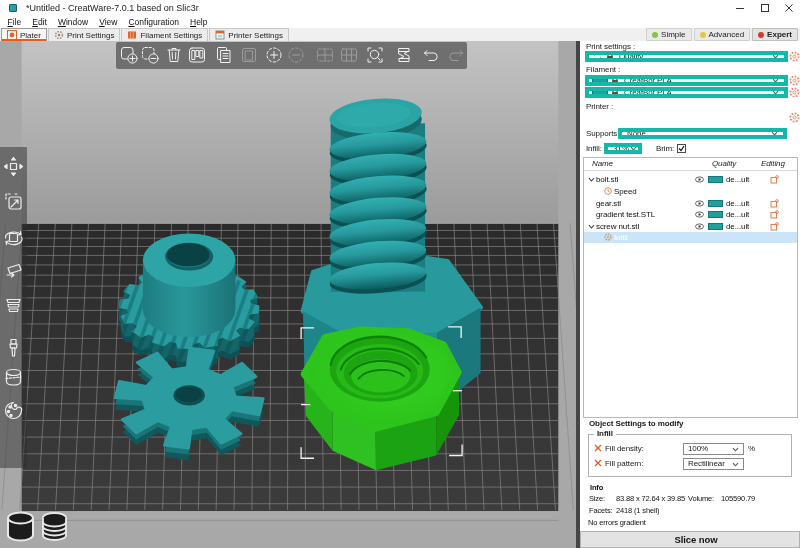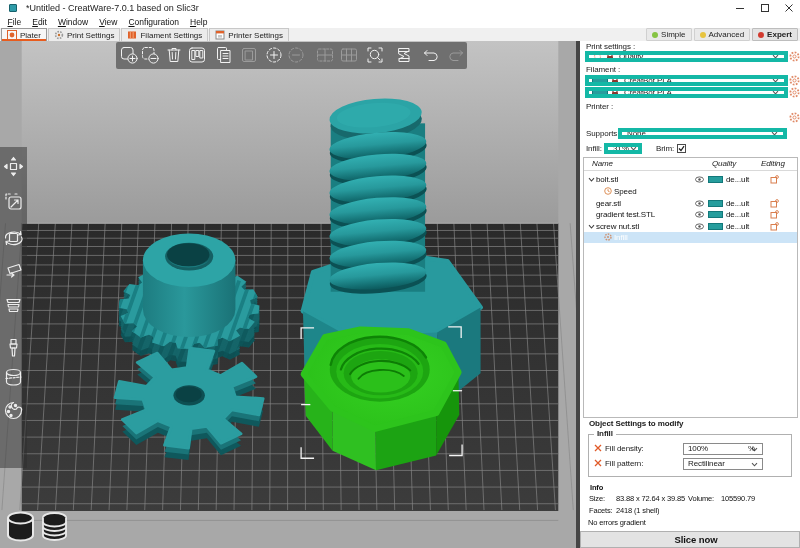--- a/index.html
+++ b/index.html
@@ -86,21 +86,21 @@
   .editico { position:absolute; left:186px; top:1px; }
 
   
   .osec-title { position:absolute; left:9px; font-weight:bold; font-size:8px; }
   #groupbox { position:absolute; left:8px; top:393px; width:204px; height:43px;
     border:1px solid #b0b0b0; }
   #grouplegend { position:absolute; left:14px; top:388px; background:#fff; padding:0 3px;
     font-weight:bold; font-size:8px; }
   .osrow { position:absolute; left:14px; height:12px; line-height:12px; font-size:8px; }
   .xico { display:inline-block; vertical-align:-1px; margin-right:3px; }
-  .oscombo { position:absolute; left:103px; width:80px; height:12px; background:#fff;
+  .oscombo { position:absolute; left:103px; width:61px; height:12px; background:#fff;
     border:1px solid #8a8a8a; font-size:8px; line-height:10px; display:flex; align-items:center; }
   .oscombo span { margin-left:4px; }
   .ossuffix { position:absolute; left:168px; font-size:8px; }
 
   
   .info-line { position:absolute; font-size:7.5px; color:#111; white-space:nowrap; letter-spacing:-0.15px; }
   .ib { font-weight:bold; }
 
   
   #slicebtn { position:absolute; left:0px; top:490px; width:220px; height:17px;

